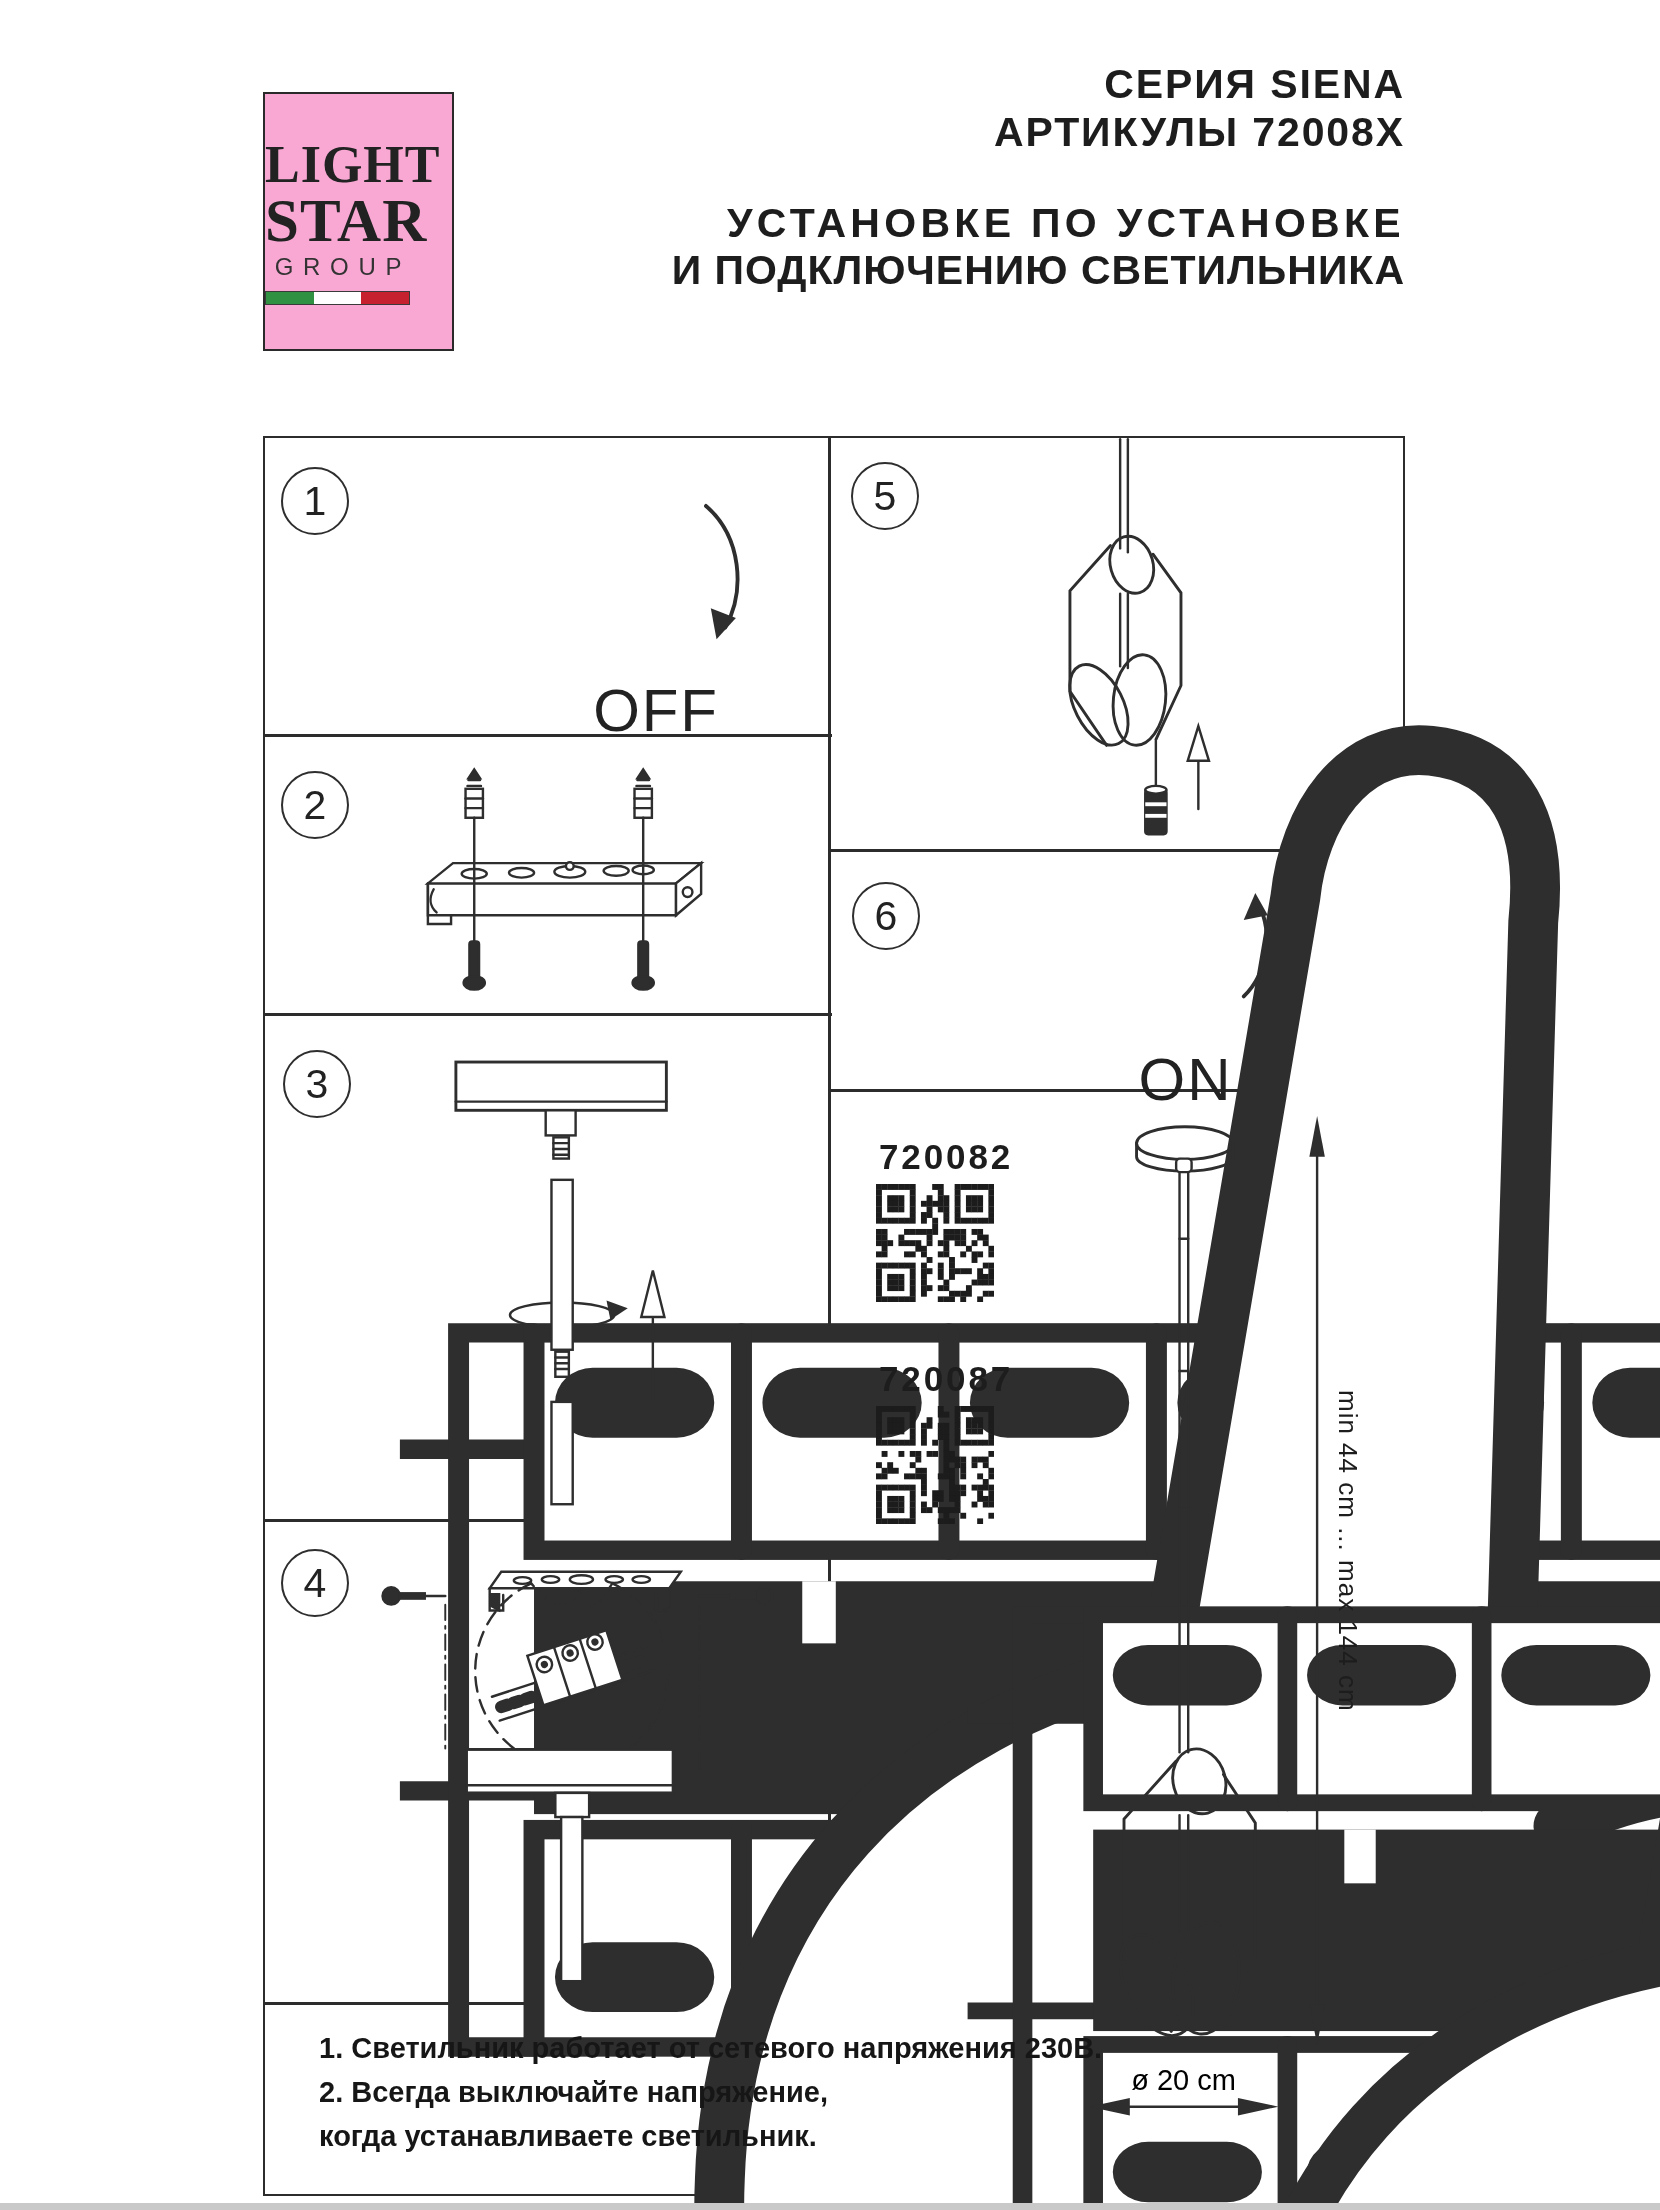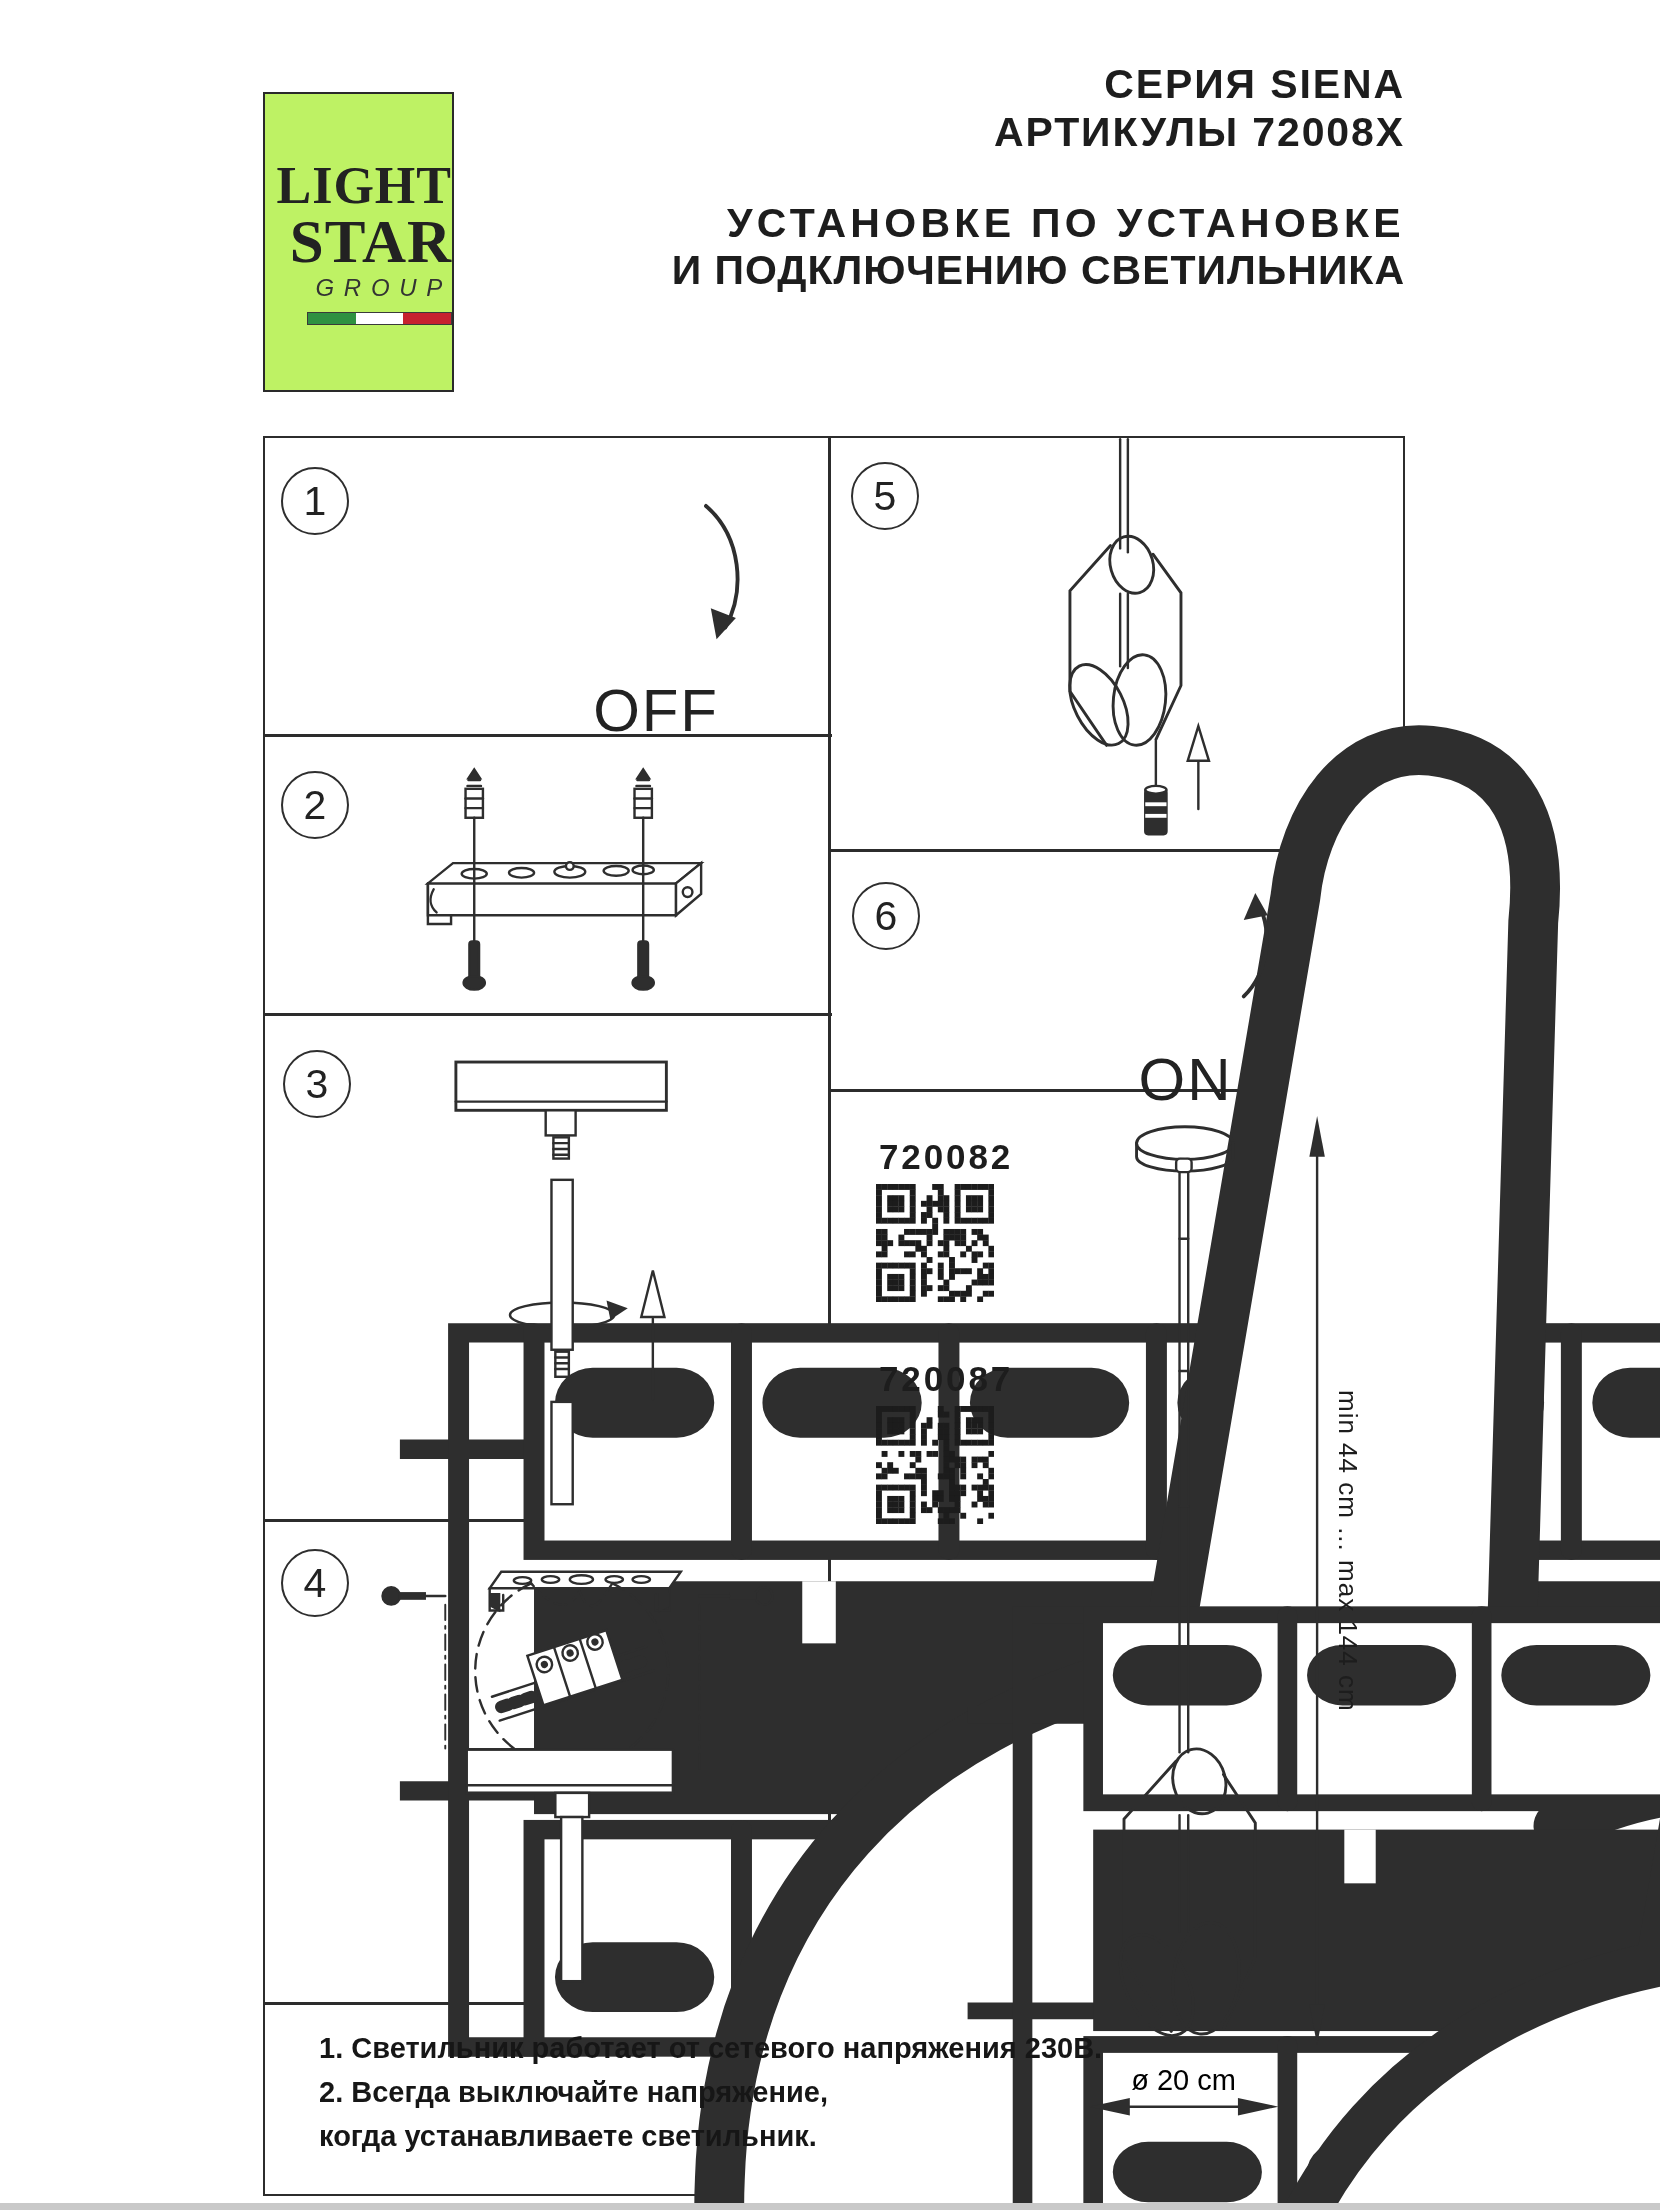--- a/index.html
+++ b/index.html
@@ -1,25 +1,25 @@
 <!DOCTYPE html>
 <html><head>
 <meta charset="utf-8">
 <style>
   html,body{margin:0;padding:0;background:#e9e9e9;}
   .page{position:relative;width:1661px;height:2210px;background:#ffffff;
         font-family:"Liberation Sans",sans-serif;color:#1b1b1b;overflow:hidden;}
 
   
-  .logo-box{position:absolute;left:263px;top:92px;width:191px;height:300px;
+  .logo-box{position:absolute;left:263px;top:92px;width:191px;height:259px;
             border:2.9px solid #2a2a2a;box-sizing:border-box;display:flex;flex-direction:column;
-            align-items:flex-end;justify-content:center;background:#bef264;}
+            align-items:flex-start;justify-content:center;background:#f9a8d4;}
   .logo-light{font-family:"Liberation Serif",serif;font-weight:700;font-size:52px;line-height:54px;letter-spacing:1px;color:#222;}
   .logo-star{font-family:"Liberation Serif",serif;font-weight:700;font-size:61px;line-height:58px;letter-spacing:1px;color:#222;}
-  .logo-group{font-size:24px;letter-spacing:9.7px;line-height:33px;color:#333;margin-left:9.7px;font-style:italic;}
+  .logo-group{font-size:24px;letter-spacing:9.7px;line-height:33px;color:#333;margin-left:9.7px;}
   .logo-flag{margin-top:7.7px;width:145px;height:13.5px;border:1.9px solid #3a3a3a;box-sizing:border-box;display:flex;}
   .logo-flag span{flex:1;height:100%;}
 
   
   .titles{position:absolute;right:256px;top:60px;text-align:right;font-weight:700;color:#1d1d1d;}
   .t-top{font-size:41px;line-height:48px;letter-spacing:1.9px;text-align:right;}
   .t-big{font-size:41px;line-height:47px;letter-spacing:4.3px;margin-top:1.9px;}
   .t-big2{font-size:41px;line-height:47px;letter-spacing:1px;}
   .t-gap{height:42px;}
 

